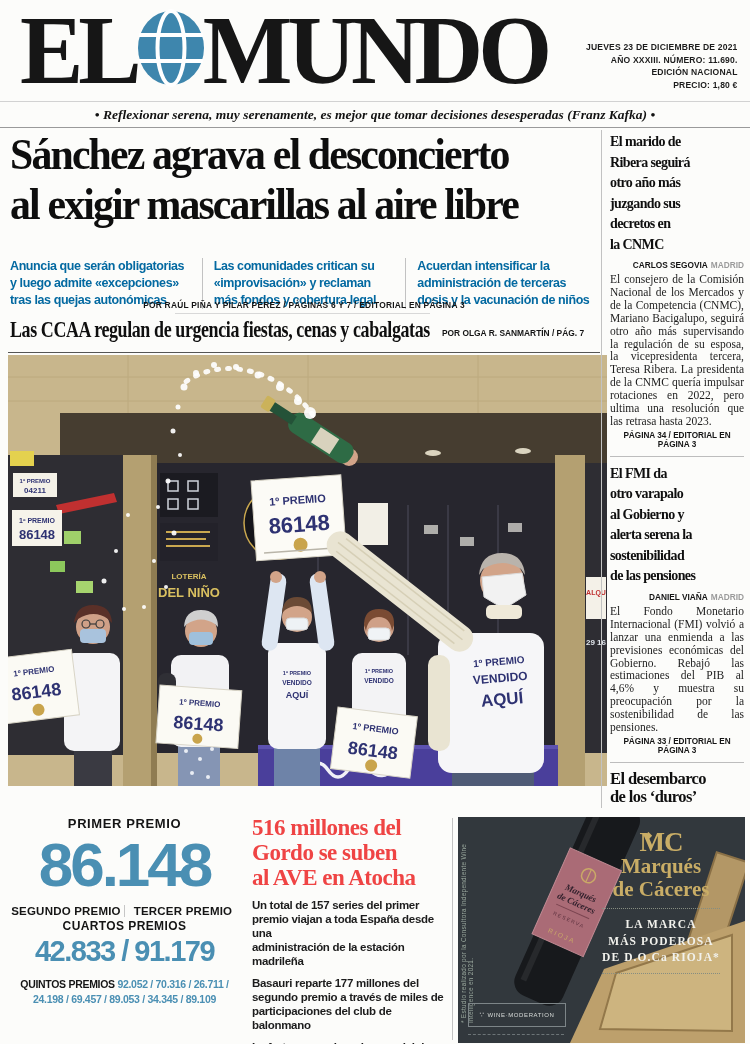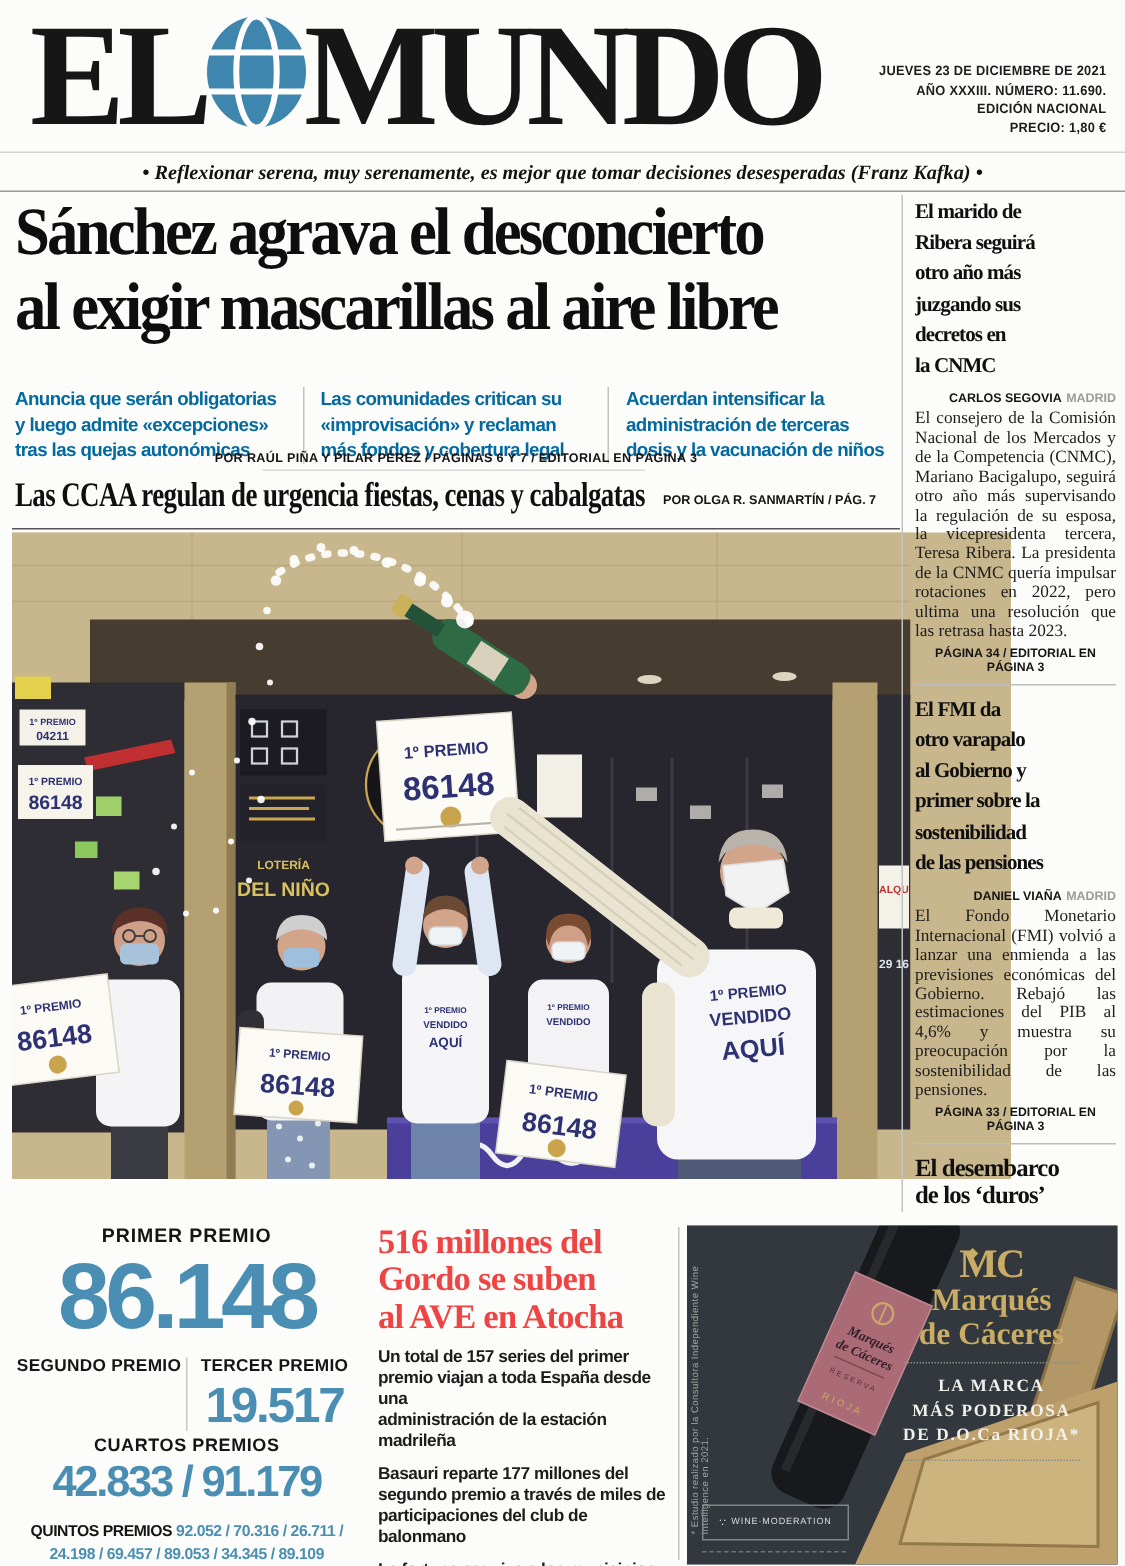--- a/index.html
+++ b/index.html
@@ -25,21 +25,21 @@
   .deck + .deck{border-left:1px solid #c2c2c2;padding-left:11px;margin-left:11px;}
   .lead-byline{position:absolute;left:10px;top:300px;width:588px;text-align:center;font-size:8.4px;
                font-weight:700;letter-spacing:.25px;color:#141414;}
   .sub-rule{position:absolute;left:175px;top:313px;width:255px;height:1px;background:#d8d8d8;}
   .sub-head{position:absolute;left:10px;top:317px;font-family:"Liberation Serif",serif;font-weight:700;
             font-size:23px;letter-spacing:-0.5px;color:#0f0f0f;transform:scaleX(.78);transform-origin:left;
             white-space:nowrap;}
   .sub-byline{position:absolute;left:442px;top:328px;font-size:8.4px;font-weight:700;color:#141414;}
   .photo-rule{position:absolute;left:8px;top:352px;width:592px;height:1px;background:#555;}
   
-  .photo{position:absolute;left:8px;top:355px;width:666px;height:431px;background:#c8b68c;}
+  .photo{position:absolute;left:8px;top:355px;width:599px;height:431px;background:#c8b68c;}
   .caption{position:absolute;left:8px;top:789px;width:599px;font-size:8.2px;font-weight:700;
            letter-spacing:-0.1px;color:#1a1a1a;white-space:nowrap;}
   .credit{font-weight:400;color:#8e8e8e;font-size:7.2px;margin-left:3px;letter-spacing:.2px;}
   
   .vdiv-main{position:absolute;left:601px;top:130px;width:1px;height:678px;background:#c2c2c2;}
   .right-col{position:absolute;left:610px;top:132px;width:134px;height:676px;overflow:hidden;}
   .rc-head{font-family:"Liberation Serif",serif;font-weight:700;font-size:14px;line-height:20.5px;
            letter-spacing:-0.6px;color:#0f0f0f;white-space:pre-line;}
   .rc-head.small{font-size:16.5px;line-height:18.5px;}
   .rc-byline{text-align:right;font-size:8.3px;font-weight:700;margin:5px 0 3px;color:#141414;}
@@ -371,21 +371,21 @@
         <span>CARLOS SEGOVIA</span><span class="rc-place">MADRID</span>
       </div>
       <div class="rc-body">El consejero de la Comisión Nacional de los Mercados y de la Competencia (CNMC), Mariano Bacigalupo, seguirá otro año más supervisando la regulación de su esposa, la vicepresidenta tercera, Teresa Ribera. La presidenta de la CNMC quería impulsar rotaciones en 2022, pero ultima una resolución que las retrasa hasta 2023.</div>
       <div class="rc-footer">PÁGINA 34 / EDITORIAL EN PÁGINA 3</div>
     </div>
     <div class="rc-sep"></div>
     <div>
       <div class="rc-head">El FMI da
 otro varapalo
 al Gobierno y
-primer sobre la
+alerta serena la
 sostenibilidad
 de las pensiones</div>
       <div class="rc-byline">
         <span>DANIEL VIAÑA</span><span class="rc-place">MADRID</span>
       </div>
       <div class="rc-body">El Fondo Monetario Internacional (FMI) volvió a lanzar una enmienda a las previsiones económicas del Gobierno. Rebajó las estimaciones del PIB al 4,6% y muestra su preocupación por la sostenibilidad de las pensiones.</div>
       <div class="rc-footer">PÁGINA 33 / EDITORIAL EN PÁGINA 3</div>
     </div>
     <div class="rc-sep"></div>
     <div>
@@ -400,21 +400,20 @@
 
   <div class="lottery">
     <div class="lot-label1">PRIMER PREMIO</div>
     <div class="lot-num1">86.148</div>
     <div class="lot-row2">
       <div class="lot-half">
         <div class="lot-label">SEGUNDO PREMIO</div>
       </div>
       <div class="lot-half">
         <div class="lot-label">TERCER PREMIO</div>
-        <div class="lot-num2">19.517</div>
       </div>
     </div>
     <div class="lot-label-c">CUARTOS PREMIOS</div>
     <div class="lot-num3">42.833 / 91.179</div>
     <div class="quintos">
       <span>QUINTOS PREMIOS</span><span class="blue"> 92.052 / 70.316 / 26.711 /</span><br>
       <span class="blue">24.198 / 69.457 / 89.053 / 34.345 / 89.109</span>
     </div>
   </div>
 

